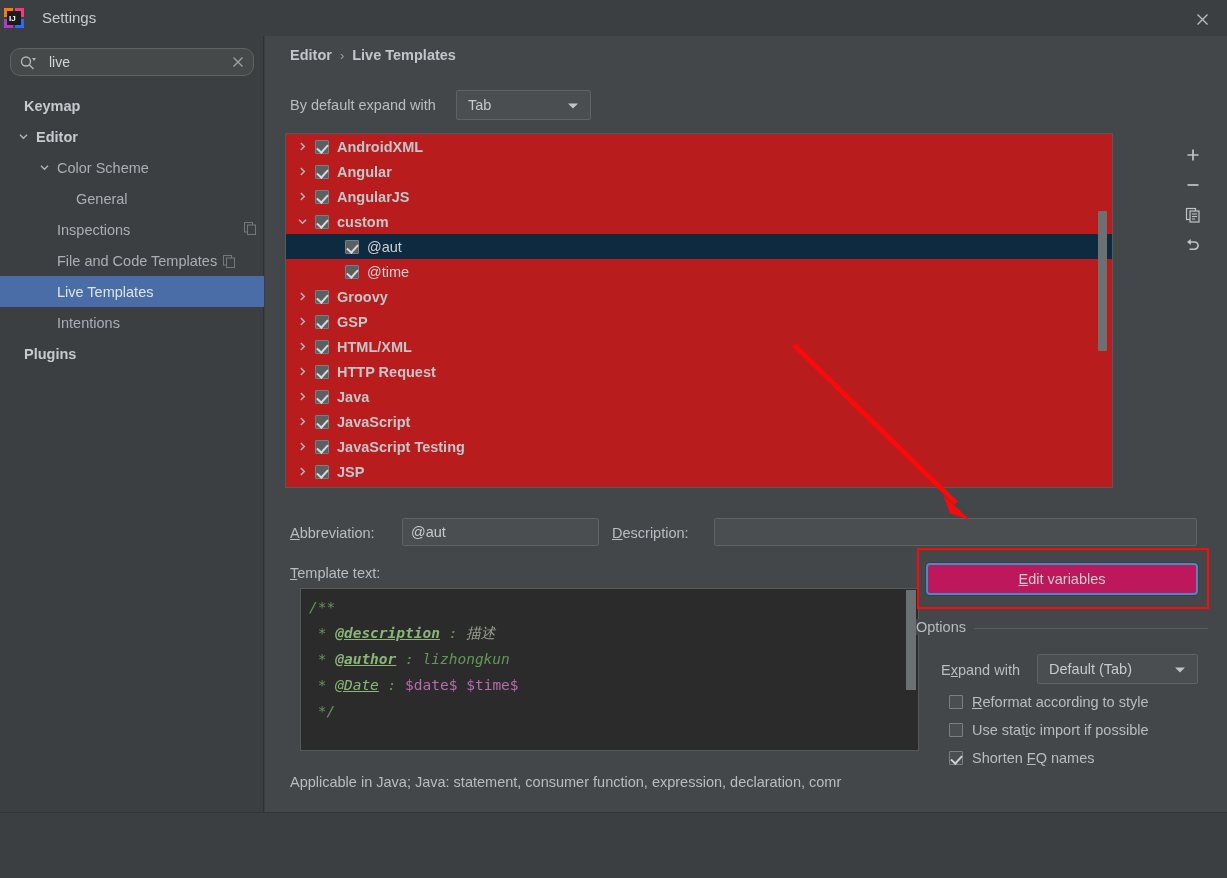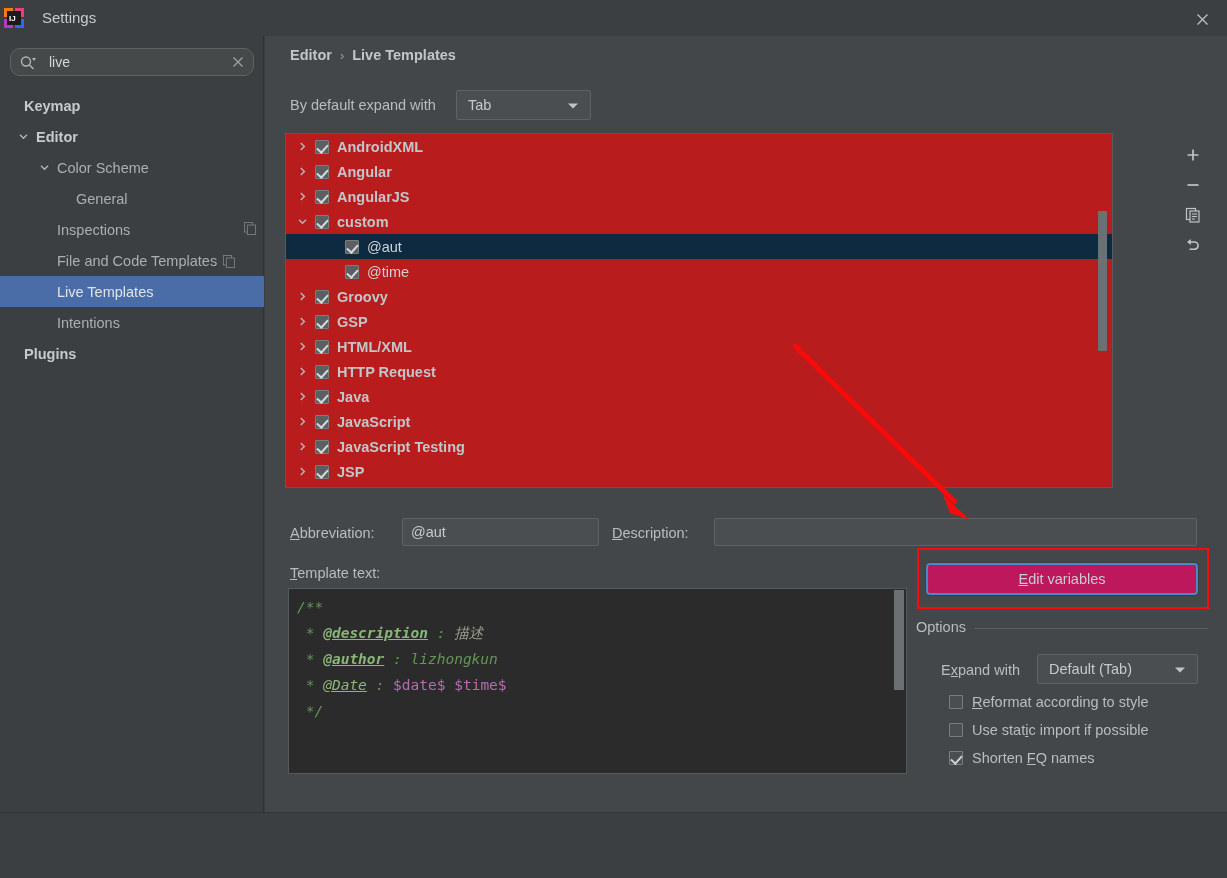--- a/index.html
+++ b/index.html
@@ -167,21 +167,21 @@
     position: absolute; left: 714px; top: 518px; width: 483px; height: 28px;
     background: #4a4e50; border: 1px solid #5e6364; border-radius: 2px;
     color: #c6cace; font-size: 14.5px; padding: 0 8px; outline: none;
     font-family: "Liberation Sans", sans-serif;
   }
 
   #tmpl-label { position: absolute; left: 290px; top: 565px; }
 
   
   #code-editor {
-    position: absolute; left: 288px; top: 588px; width: 619px; height: 186px;
+    position: absolute; left: 300px; top: 588px; width: 619px; height: 163px;
     background: #2b2b2b; border: 1px solid #555a5c; overflow: hidden;
   }
   #code-text {
     padding: 5px 8px; margin: 0;
     font-family: "DejaVu Sans Mono", "Liberation Mono", monospace;
     font-size: 14.5px; line-height: 26px; color: #629755;
     white-space: pre;
   }
   .cm { color: #629755; font-style: italic; }
   .tag { color: #8ab678; font-style: italic; text-decoration: underline; font-weight: bold; }
@@ -567,20 +567,21 @@
       <div class="opt-row" style="top: 722px;">
         <span class="opt-cb"></span>
         <span>Use stat<span class="u">i</span>c import if possible</span>
       </div>
       <div class="opt-row" style="top: 750px;">
         <span class="opt-cb checked"></span>
         <span>Shorten <span class="u">F</span>Q names</span>
       </div>
     </div>
 
+  <div id="applicable-text">Applicable in Java; Java: statement, consumer function, expression, declaration, comr</div>
 
   <div id="bottom-divider"></div>
   <div id="bottombar">
     
     
     
     
     
   </div>
 

